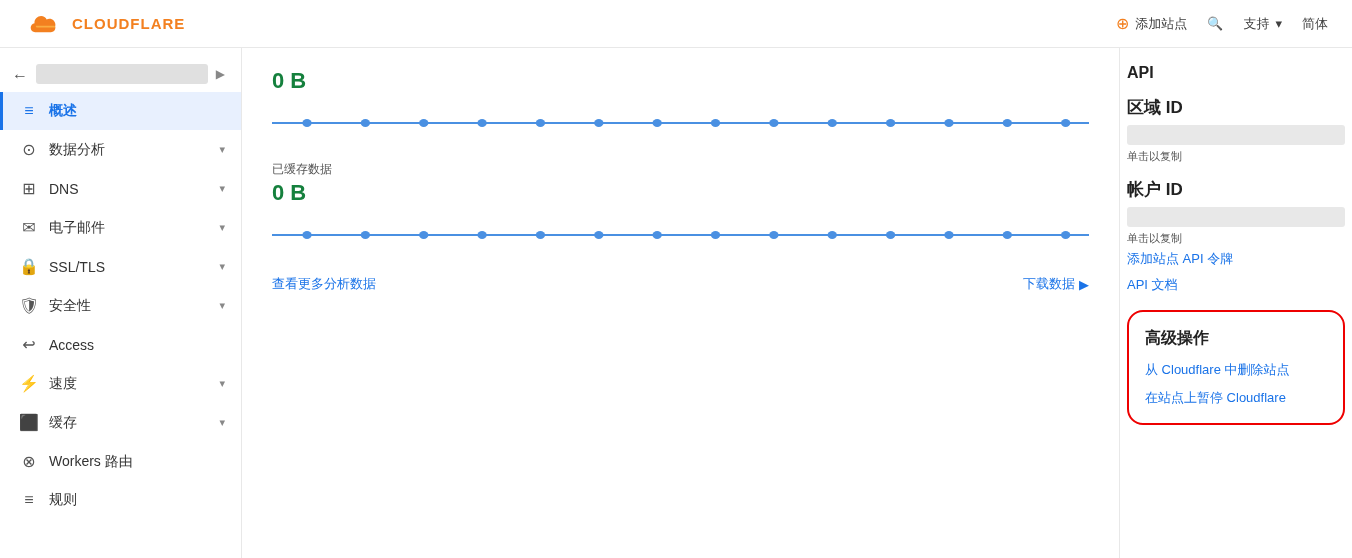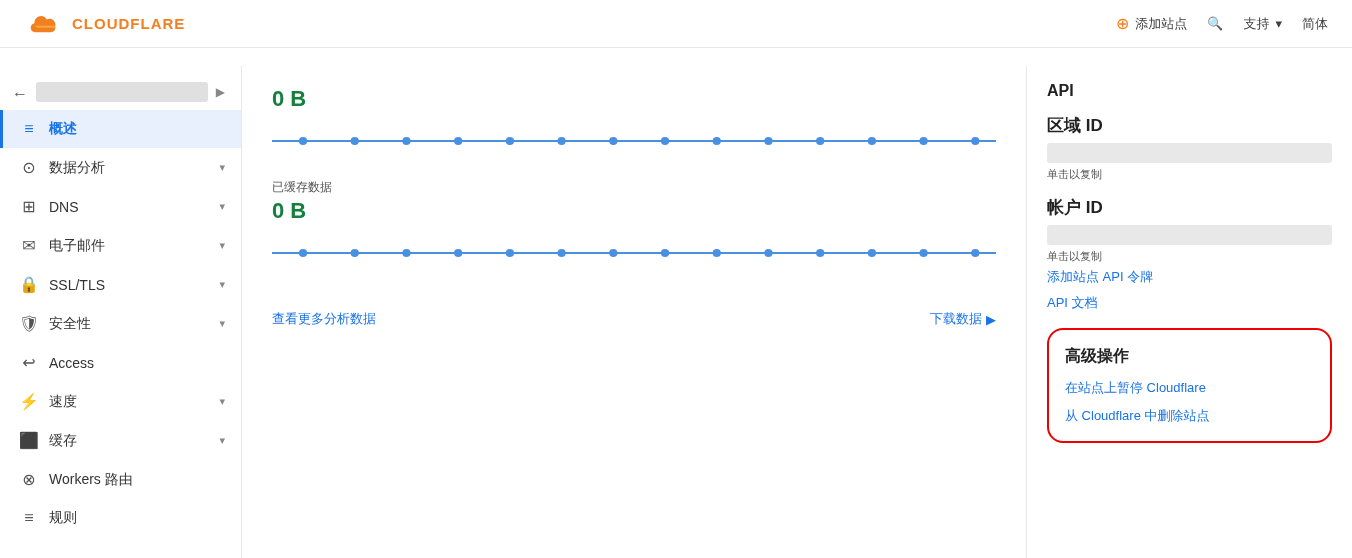--- a/index.html
+++ b/index.html
@@ -1,18 +1,18 @@
 <!DOCTYPE html>
 <html><head>
   <meta charset="utf-8">
   <style>
     * { box-sizing: border-box; margin: 0; padding: 0; }
     body { font-family: -apple-system, BlinkMacSystemFont, "Segoe UI", Arial, sans-serif; font-size: 14px; color: #333; background: #fff; overflow: hidden; }
 
-    .app-layout { display: flex; flex-direction: column; height: 558px; width: 1352px; gap: 18px; }
+    .app-layout { display: flex; flex-direction: column; height: 558px; width: 1352px; }
 
     
     .top-nav {
       display: flex; align-items: center; justify-content: flex-end;
       height: 48px; padding: 0 24px; border-bottom: 1px solid #e8e8e8;
       background: #fff; gap: 20px; flex-shrink: 0;
     }
     .top-nav-left { margin-right: auto; }
     .cloudflare-logo { display: flex; align-items: center; gap: 8px; cursor: pointer; }
     .logo-icon { width: 40px; height: 26px; }
@@ -56,31 +56,31 @@
 
     
     .center-panel { flex: 1; padding: 20px 30px; overflow-y: auto; }
 
     
     .chart-section { margin-bottom: 10px; }
     .chart-value { font-size: 22px; font-weight: 700; color: #15803d; margin-bottom: 4px; }
     .chart-label { font-size: 12px; color: #555; margin-bottom: 2px; }
 
     .chart-actions {
-      display: flex; justify-content: space-between; align-items: flex-end; margin-top: 29px;
+      display: flex; justify-content: space-between; align-items: flex-end; margin-top: 12px;
     }
     .chart-link { color: #1a73e8; font-size: 13px; cursor: pointer; text-decoration: none; }
     .chart-download { display: flex; align-items: center; gap: 4px; color: #1a73e8; font-size: 13px; cursor: pointer; }
 
     
     .chart-svg { width: 100%; height: 50px; }
 
     
     .right-panel {
-      width: 326px; flex-shrink: 0; padding: 16px 20px;
+      width: 233px; flex-shrink: 0; padding: 16px 7px;
       border-left: 1px solid #e8e8e8; overflow-y: auto;
     }
     .right-section-title { font-size: 16px; font-weight: 700; color: #222; margin-bottom: 10px; }
     .right-sub-title { font-size: 17px; font-weight: 600; color: #222; margin-bottom: 6px; margin-top: 14px; }
     .right-id-bar {
       background: #e8e8e8; height: 20px; border-radius: 3px; width: 100%; margin-bottom: 4px;
     }
     .right-copy-hint { font-size: 11px; color: #555; margin-bottom: 4px; }
     .right-link { color: #1a73e8; font-size: 13px; cursor: pointer; display: block; margin-bottom: 8px; text-decoration: none; }
 
@@ -253,19 +253,19 @@
 
         <div class="right-sub-title">帐户 ID</div>
         <div class="right-id-bar"></div>
         <div class="right-copy-hint">单击以复制</div>
 
         <a class="right-link">添加站点 API 令牌</a>
         <a class="right-link">API 文档</a>
 
         <div class="advanced-ops-box">
           <div class="advanced-ops-title">高级操作</div>
+          <a class="advanced-ops-link">从 Cloudflare 中删除站点</a>
           <a class="advanced-ops-link">在站点上暂停 Cloudflare</a>
-          <a class="advanced-ops-link">从 Cloudflare 中删除站点</a>
         </div>
       </div>
     </div>
   </div>
 </div>
 
 </body></html>

